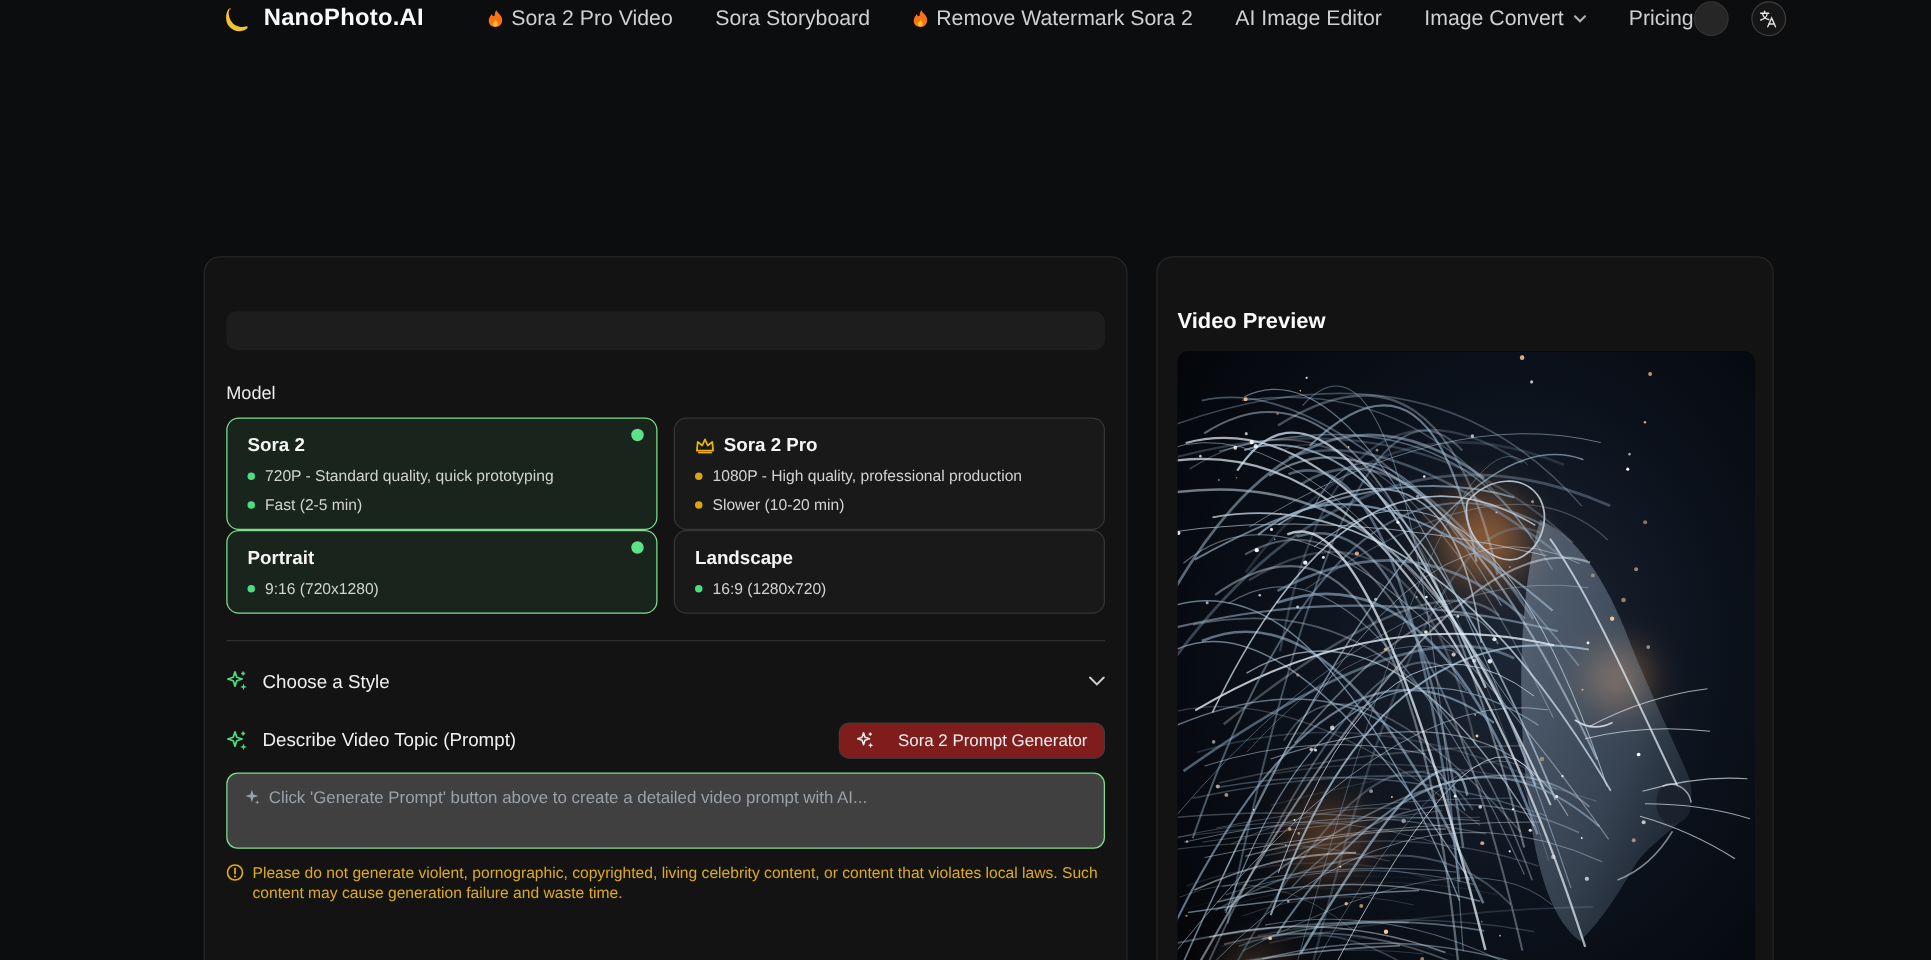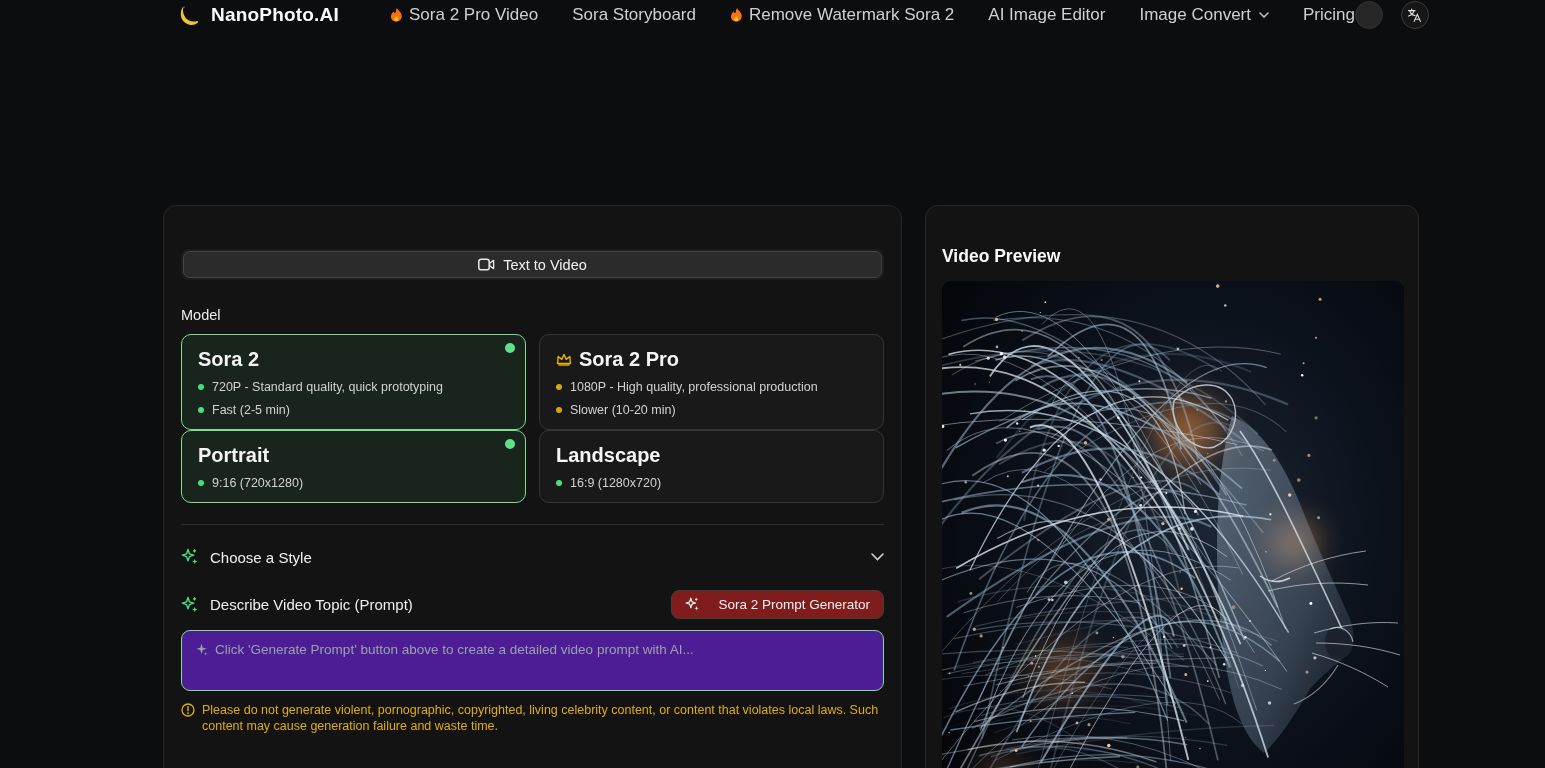--- a/index.html
+++ b/index.html
@@ -43,39 +43,39 @@
 
   .option-grid { display:grid; grid-template-columns:1fr 1fr; gap:13px; }
   .option-card {
     position:relative; background:#191919; border:1px solid #353535; border-radius:10px;
     padding:13px 16px 12px; cursor:pointer;
   }
   .option-card.selected { background:#19241c; border:1.5px solid #7edd8e; }
   .option-card .sel-dot { position:absolute; top:8px; right:10px; width:10px; height:10px;
     border-radius:50%; background:#5fe08a; display:none; }
   .option-card.selected .sel-dot { display:block; }
-  .option-title { display:flex; align-items:center; gap:7px; font-size:20px; font-weight:700; color:#f5f5f5; }
+  .option-title { display:flex; align-items:center; gap:7px; font-size:15px; font-weight:700; color:#f5f5f5; }
   .feature { display:flex; align-items:center; gap:8px; font-size:12.5px; color:#d2d2d2; margin-top:9px; }
   .feature .dot { width:6px; height:6px; border-radius:50%; flex:none; }
   .dot-green { background:#4ade80; } .dot-amber { background:#d9a514; }
   .model-card .feature:first-of-type, .ratio-card .feature:first-of-type { margin-top:13px; }
 
   .divider { height:1px; background:#2e2e2e; margin:21px 0 0; }
 
   .row-collapsible { display:flex; align-items:center; margin-top:23px; cursor:pointer; }
   .row-collapsible .label, .prompt-head .label { font-size:15px; color:#f0f0f0; margin-left:11px; }
   .row-collapsible .chev { margin-left:auto; }
 
   .prompt-head { display:flex; align-items:center; margin-top:24px; }
   .gen-btn { margin-left:auto; display:flex; gap:18px;
     background:#7f1d1d; border:1px solid #3d3d3d; border-radius:8px;
     padding:6px 13px; font-size:13.5px; color:#f0f0f0; cursor:pointer; }
 
   .prompt-box {
-    margin-top:11px; height:61px; background:#4c1d95; border:1.5px solid #7edd8e;
+    margin-top:11px; height:61px; background:#404040; border:1.5px solid #7edd8e;
     border-radius:9px; padding:11px 13px; cursor:text;
   }
   .prompt-placeholder { display:flex; align-items:flex-start; gap:7px; font-size:13.5px; color:#9aa1a9; }
 
   .warning { display:flex; gap:7px; margin-top:11px; color:#e0ac15; font-size:12.5px; line-height:16px; max-width:700px; }
   .warning svg { flex:none; margin-top:1px; }
 
   
   .preview-title { font-size:17.5px; font-weight:700; color:#fafafa; }
   .preview-frame { margin-top:14px; width:462px; height:570px; border-radius:9px; overflow:hidden; background:#05070b; }
@@ -150,29 +150,20 @@
           </g>
         </svg>
       </span>
     </div>
   </div>
 </header>
 
 <section class="card" id="left-card">
 
   <div class="tabbar">
-    <div class="tab active">
-      <span class="icon">
-        <svg width="17" height="13" viewBox="0 0 17 13">
-            <rect x="0.8" y="1.2" width="10.4" height="10.6" rx="2.4" stroke="#e8e8e8" stroke-width="1.5" fill="none"></rect>
-            <path d="M11.6 5.2 L15.6 2.4 V10.6 L11.6 7.8 Z" stroke="#e8e8e8" stroke-width="1.4" fill="none" stroke-linejoin="round"></path>
-          </svg>
-      </span>
-      <span>Text to Video</span>
-    </div>
   </div>
 
   <div class="section-label">Model</div>
 
   <div class="option-grid">
     <div class="option-card model-card selected">
       <span class="sel-dot"></span>
       <div class="option-title">
           <span>Sora 2</span>
         </div>

